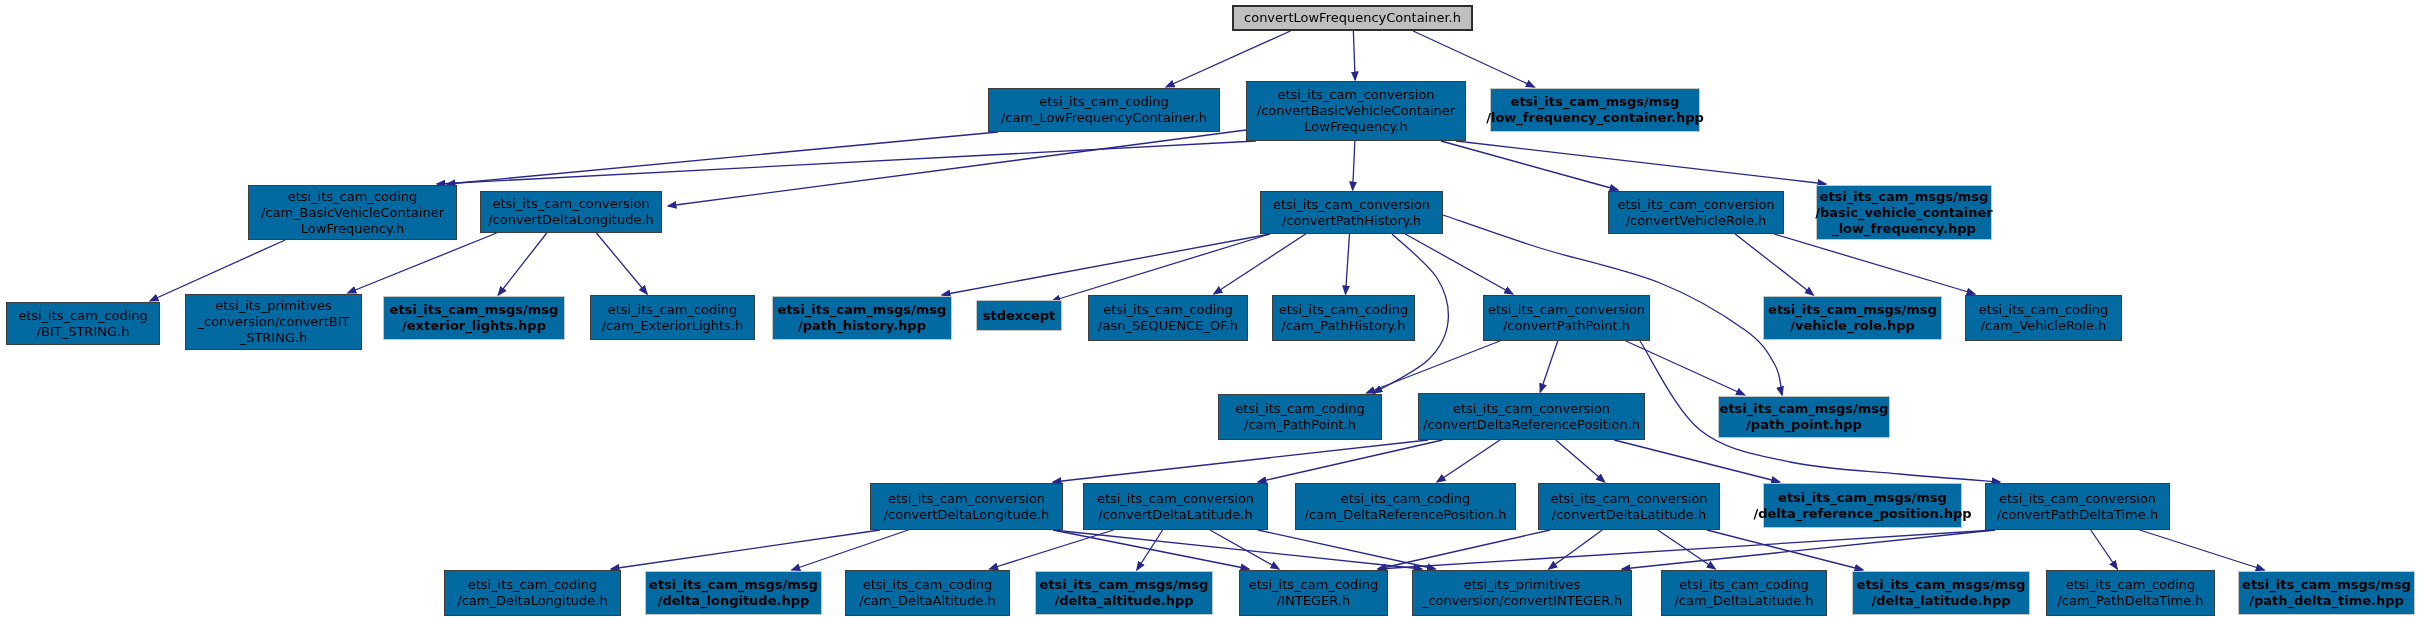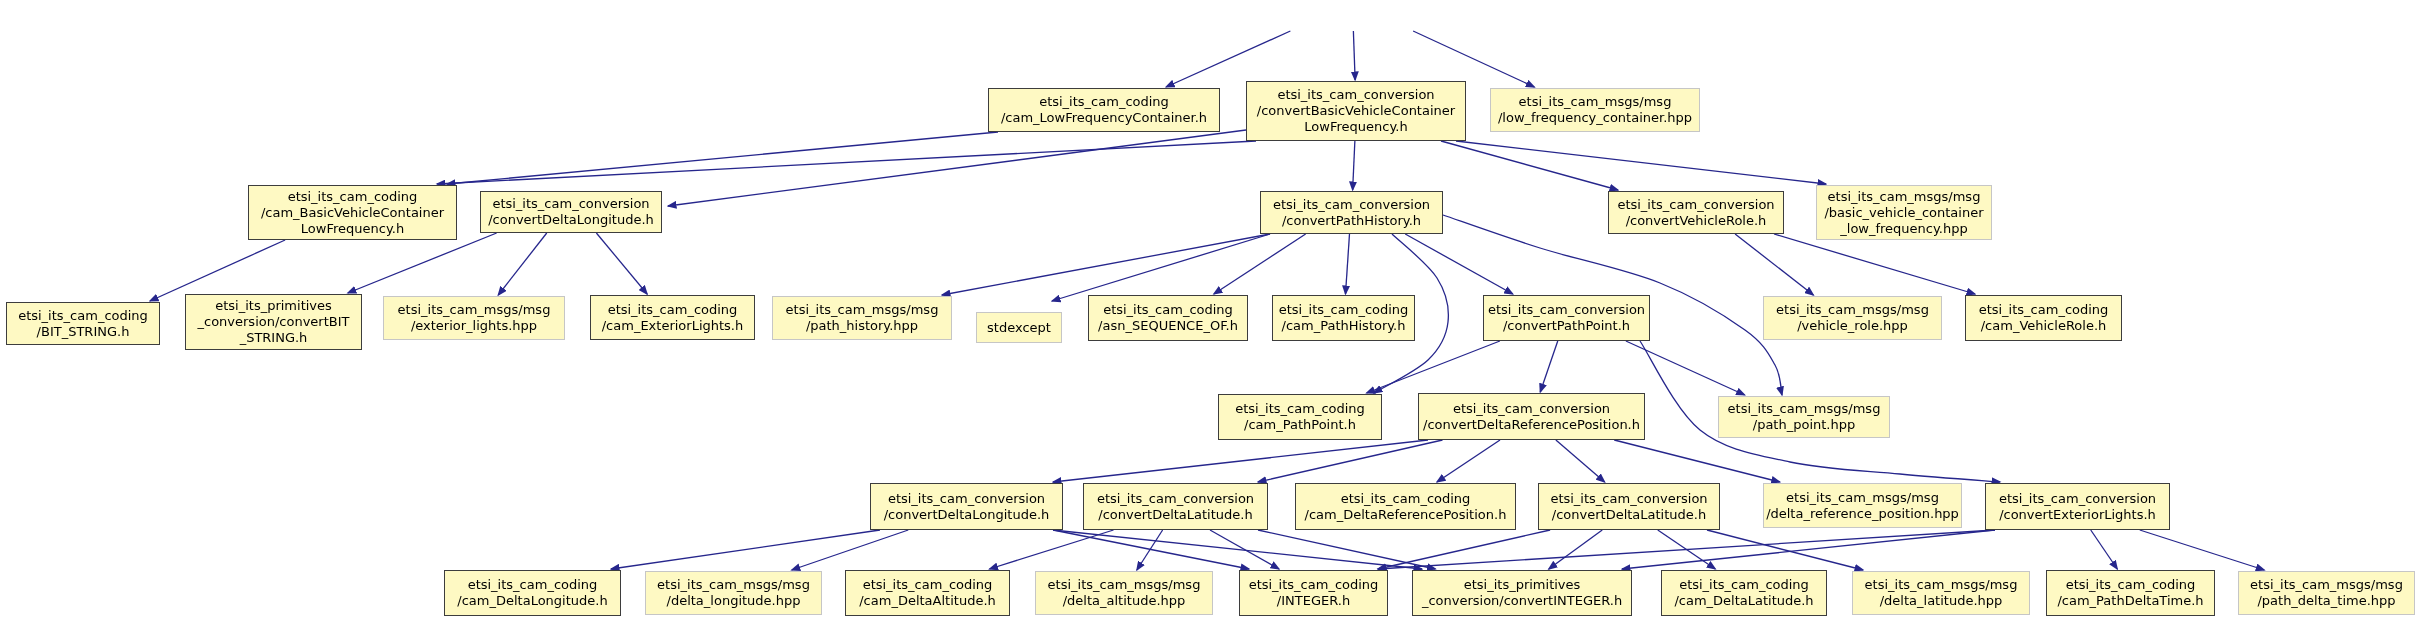--- a/index.html
+++ b/index.html
@@ -1,24 +1,24 @@
 <!DOCTYPE html>
 <html><head>
 <meta charset="utf-8">
 <style>
   html,body{margin:0;padding:0;background:#ffffff;}
   #stage{position:relative;width:2427px;height:617px;background:#ffffff;overflow:hidden;
          font-family:"DejaVu Sans","Liberation Sans",sans-serif;}
   #edges{position:absolute;left:0;top:0;width:2427px;height:617px;}
   .node{position:absolute;box-sizing:border-box;display:flex;flex-direction:column;
         align-items:center;justify-content:center;text-align:center;
-        background:#fef9c3;border:1.5px solid #3d3d3d;
+        background:#0369a1;border:1.5px solid #3d3d3d;
         font-size:13px;line-height:16px;color:#000000;cursor:pointer;}
   .node span{white-space:nowrap;display:block;}
-  .node.muted{border-color:#c6c6c6;}
+  .node.muted{border-color:#c6c6c6;font-weight:bold;}
   .node.root{background:#bfbfbf;border:2px solid #2e2e2e;font-weight:normal;cursor:default;}
 </style>
 </head>
 <body>
 
 <div id="stage">
   <svg id="edges" width="2427" height="617" viewBox="0 0 2427 617">
     <defs>
       <marker id="arrow" markerWidth="10" markerHeight="8" refX="8.5" refY="4" orient="auto" markerUnits="userSpaceOnUse">
         <path d="M0,0 L10,4 L0,8 Z" fill="#26268c"></path>
@@ -67,20 +67,23 @@
         <path d="M1657.75,530 L1715.25,569" stroke="#26268c" stroke-width="1.3" marker-end="url(#arrow)"></path>
         <path d="M1707,530 L1863,570" stroke="#26268c" stroke-width="1.3" marker-end="url(#arrow)"></path>
         <path d="M1550.125,530 L1378,569" stroke="#26268c" stroke-width="1.3" marker-end="url(#arrow)"></path>
         <path d="M1602.25,530 L1548.75,569" stroke="#26268c" stroke-width="1.3" marker-end="url(#arrow)"></path>
         <path d="M2090.75,530 L2117.25,569" stroke="#26268c" stroke-width="1.3" marker-end="url(#arrow)"></path>
         <path d="M2139.75,530 L2264.25,570" stroke="#26268c" stroke-width="1.3" marker-end="url(#arrow)"></path>
         <path d="M1995,530 L1378,569" stroke="#26268c" stroke-width="1.3" marker-end="url(#arrow)"></path>
         <path d="M1995,530 L1622,569" stroke="#26268c" stroke-width="1.3" marker-end="url(#arrow)"></path>
       </g>
   </svg>
+<div class="node root" style="left: 1232px; top: 5px; width: 241px; height: 26px;">
+      <span>convertLowFrequencyContainer.h</span>
+    </div>
     <div class="node solid" style="left: 988px; top: 88px; width: 232px; height: 44px;">
       <span>etsi_its_cam_coding</span>
       <span>/cam_LowFrequencyContainer.h</span>
     </div>
     <div class="node solid" style="left: 1246px; top: 81px; width: 220px; height: 60px;">
       <span>etsi_its_cam_conversion</span>
       <span>/convertBasicVehicleContainer</span>
       <span>LowFrequency.h</span>
     </div>
     <div class="node muted" style="left: 1490px; top: 88px; width: 210px; height: 44px;">
@@ -123,21 +126,21 @@
       <span>/exterior_lights.hpp</span>
     </div>
     <div class="node solid" style="left: 590px; top: 295px; width: 165px; height: 45px;">
       <span>etsi_its_cam_coding</span>
       <span>/cam_ExteriorLights.h</span>
     </div>
     <div class="node muted" style="left: 772px; top: 296px; width: 180px; height: 44px;">
       <span>etsi_its_cam_msgs/msg</span>
       <span>/path_history.hpp</span>
     </div>
-    <div class="node muted" style="left: 976px; top: 312px; width: 86px; height: 31px;">
+    <div class="node muted" style="left: 976px; top: 300px; width: 86px; height: 31px;">
       <span>stdexcept</span>
     </div>
     <div class="node solid" style="left: 1088px; top: 295px; width: 160px; height: 46px;">
       <span>etsi_its_cam_coding</span>
       <span>/asn_SEQUENCE_OF.h</span>
     </div>
     <div class="node solid" style="left: 1272px; top: 295px; width: 143px; height: 46px;">
       <span>etsi_its_cam_coding</span>
       <span>/cam_PathHistory.h</span>
     </div>
@@ -180,21 +183,21 @@
     <div class="node solid" style="left: 1538px; top: 483px; width: 182px; height: 47px;">
       <span>etsi_its_cam_conversion</span>
       <span>/convertDeltaLatitude.h</span>
     </div>
     <div class="node muted" style="left: 1763px; top: 483px; width: 199px; height: 45px;">
       <span>etsi_its_cam_msgs/msg</span>
       <span>/delta_reference_position.hpp</span>
     </div>
     <div class="node solid" style="left: 1985px; top: 483px; width: 185px; height: 47px;">
       <span>etsi_its_cam_conversion</span>
-      <span>/convertExteriorLights.h</span>
+      <span>/convertPathDeltaTime.h</span>
     </div>
     <div class="node solid" style="left: 444px; top: 570px; width: 177px; height: 46px;">
       <span>etsi_its_cam_coding</span>
       <span>/cam_DeltaLongitude.h</span>
     </div>
     <div class="node muted" style="left: 645px; top: 571px; width: 177px; height: 44px;">
       <span>etsi_its_cam_msgs/msg</span>
       <span>/delta_longitude.hpp</span>
     </div>
     <div class="node solid" style="left: 845px; top: 570px; width: 165px; height: 46px;">

